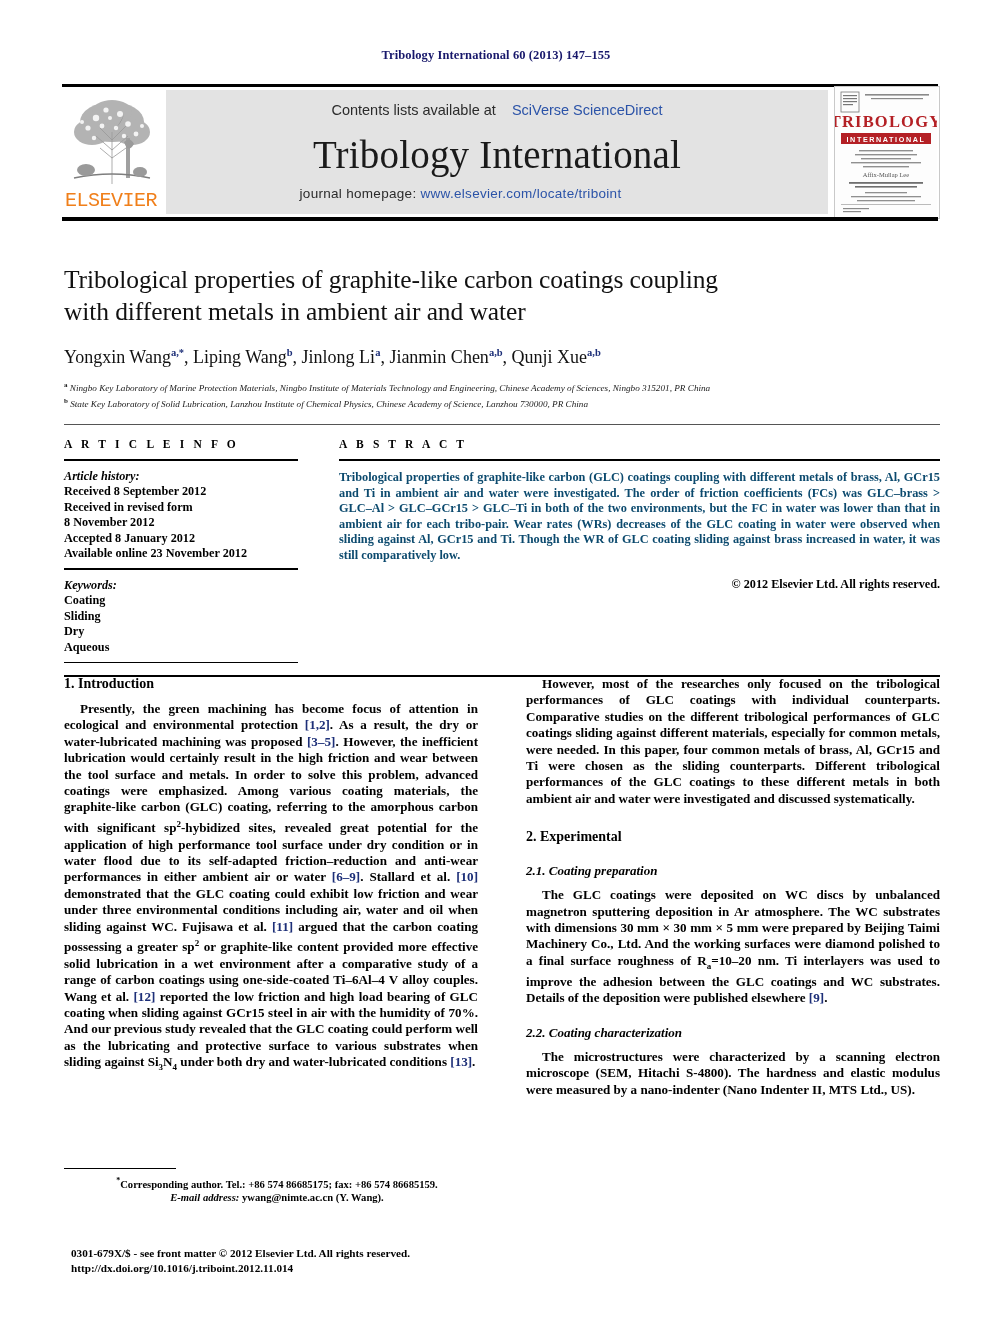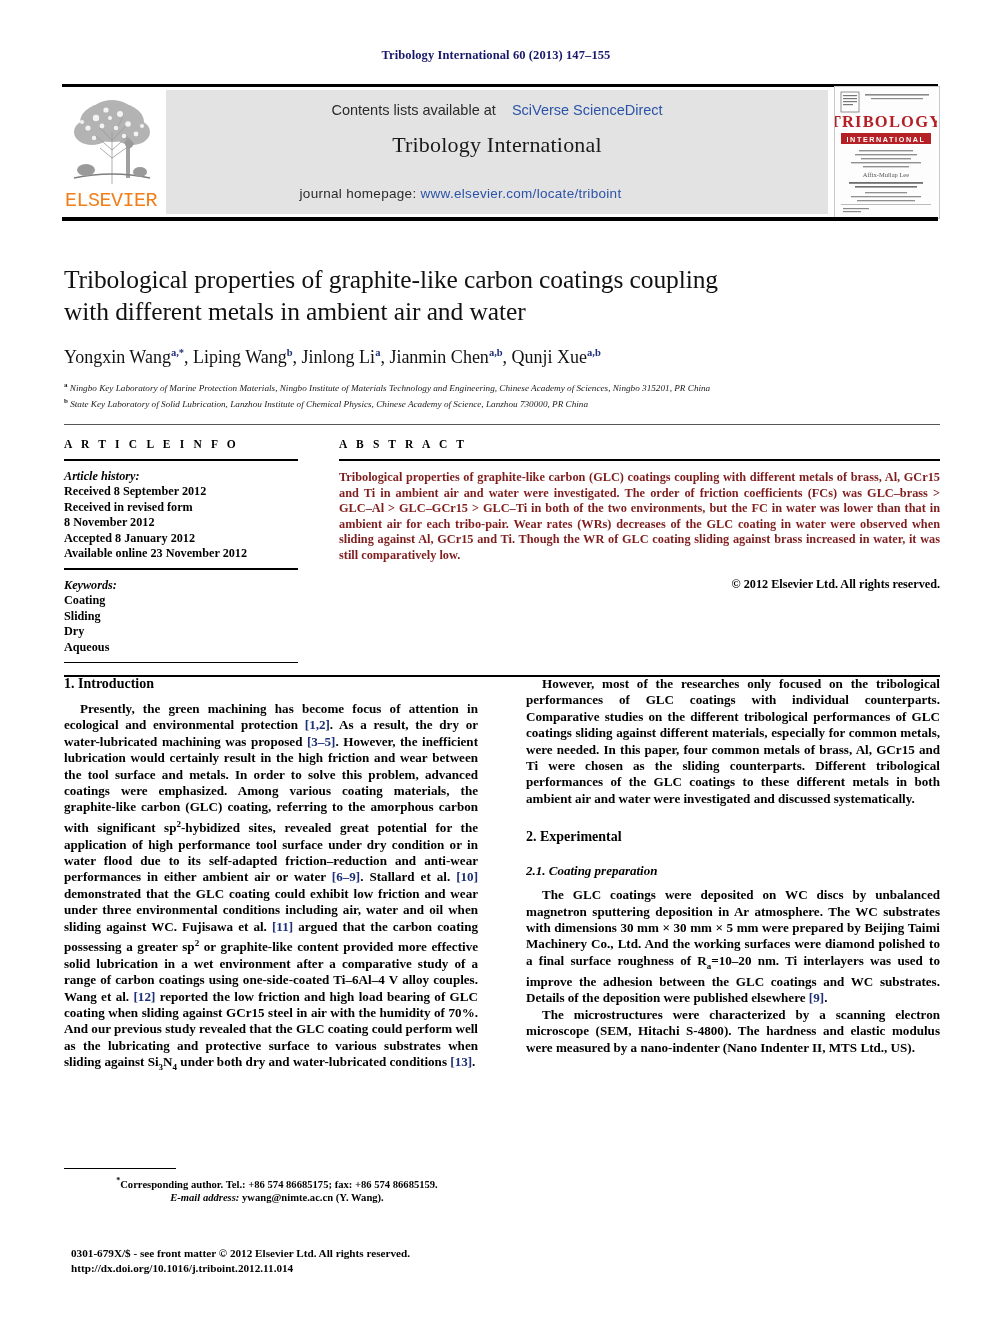--- a/index.html
+++ b/index.html
@@ -95,21 +95,21 @@
   }
   .contents-line .sd-link {
     color: #2b53a8;
     margin-left: 12px;
   }
   .journal-title {
     position: absolute;
     left: 0; top: 42px;
     width: 662px;
     font-family: "Liberation Serif", serif;
-    font-size: 22px;
+    font-size: 39px;
     color: #1a1a1a;
     letter-spacing: 0.2px;
   }
   .homepage-line {
     position: absolute;
     left: 0; top: 96px;
     width: 589px;
     font-family: "Liberation Sans", sans-serif;
     font-size: 13.5px;
     color: #2b2b2b;
@@ -219,21 +219,21 @@
     height: 1.5px;
     background: #000;
     margin-top: 7px;
   }
   .abstract-text {
     font-family: "Liberation Serif", serif;
     font-size: 12.3px;
     line-height: 15.6px;
     font-weight: bold;
     text-align: justify;
-    color: #7f1d1d;
+    color: #0c4a6e;
     margin-top: 9px;
   }
   .copyright {
     font-family: "Liberation Serif", serif;
     font-size: 12.2px;
     font-weight: bold;
     text-align: right;
     margin-top: 13px;
     color: #000;
   }
@@ -490,20 +490,21 @@
     <div class="col col-left">
       <h2 class="heading">1.  Introduction</h2>
       <p class="body"><span>Presently, the green machining has become focus of attention in ecological and environmental protection </span><span class="ref">[1,2]</span><span>. As a result, the dry or water-lubricated machining was proposed </span><span class="ref">[3–5]</span><span>. However, the inefficient lubrication would certainly result in the high friction and wear between the tool surface and metals. In order to solve this problem, advanced coatings were emphasized. Among various coating materials, the graphite-like carbon (GLC) coating, referring to the amorphous carbon with significant sp</span><sup class="sp">2</sup><span>-hybidized sites, revealed great potential for the application of high performance tool surface under dry condition or in water flood due to its self-adapted friction–reduction and anti-wear performances in either ambient air or water </span><span class="ref">[6–9]</span><span>. Stallard et al. </span><span class="ref">[10]</span><span> demonstrated that the GLC coating could exhibit low friction and wear under three environmental conditions including air, water and oil when sliding against WC. Fujisawa et al. </span><span class="ref">[11]</span><span> argued that the carbon coating possessing a greater sp</span><sup class="sp">2</sup><span> or graphite-like content provided more effective solid lubrication in a wet environment after a comparative study of a range of carbon coatings using one-side-coated Ti–6Al–4 V alloy couples. Wang et al. </span><span class="ref">[12]</span><span> reported the low friction and high load bearing of GLC coating when sliding against GCr15 steel in air with the humidity of 70%. And our previous study revealed that the GLC coating could perform well as the lubricating and protective surface to various substrates when sliding against Si</span><sub class="sb">3</sub><span>N</span><sub class="sb">4</sub><span> under both dry and water-lubricated conditions </span><span class="ref">[13]</span><span>.</span></p>
     </div>
 
     <div class="col col-right">
       <p class="body">However, most of the researches only focused on the tribological performances of GLC coatings with individual counterparts. Comparative studies on the different tribological performances of GLC coatings sliding against different materials, especially for common metals, were needed. In this paper, four common metals of brass, Al, GCr15 and Ti were chosen as the sliding counterparts. Different tribological performances of the GLC coatings to these different metals in both ambient air and water were investigated and discussed systematically.</p>
       <h2 class="heading" style="margin-top:22px">2.  Experimental</h2>
       <h3 class="subheading">2.1.  Coating preparation</h3>
       <p class="body"><span>The GLC coatings were deposited on WC discs by unbalanced magnetron sputtering deposition in Ar atmosphere. The WC substrates with dimensions 30 mm × 30 mm × 5 mm were prepared by Beijing Taimi Machinery Co., Ltd. And the working surfaces were diamond polished to a final surface roughness of R</span><sub class="sb">a</sub><span>=10–20 nm. Ti interlayers was used to improve the adhesion between the GLC coatings and WC substrates. Details of the deposition were published elsewhere </span><span class="ref">[9]</span><span>.</span></p>
+      <h3 class="subheading">2.2.  Coating characterization</h3>
       <p class="body">The microstructures were characterized by a scanning electron microscope (SEM, Hitachi S-4800). The hardness and elastic modulus were measured by a nano-indenter (Nano Indenter II, MTS Ltd., US).</p>
     </div>
 
   </div>
 
   <div class="footnotes">
     <div class="fn-rule"></div>
     <div class="fn-line fn-indent"><sup>*</sup><span>Corresponding author. Tel.: +86 574 86685175; fax: +86 574 86685159.</span></div>
     <div class="fn-line fn-indent"><span class="it">E-mail address:</span> <span>ywang@nimte.ac.cn (Y. Wang).</span></div>
   </div>

